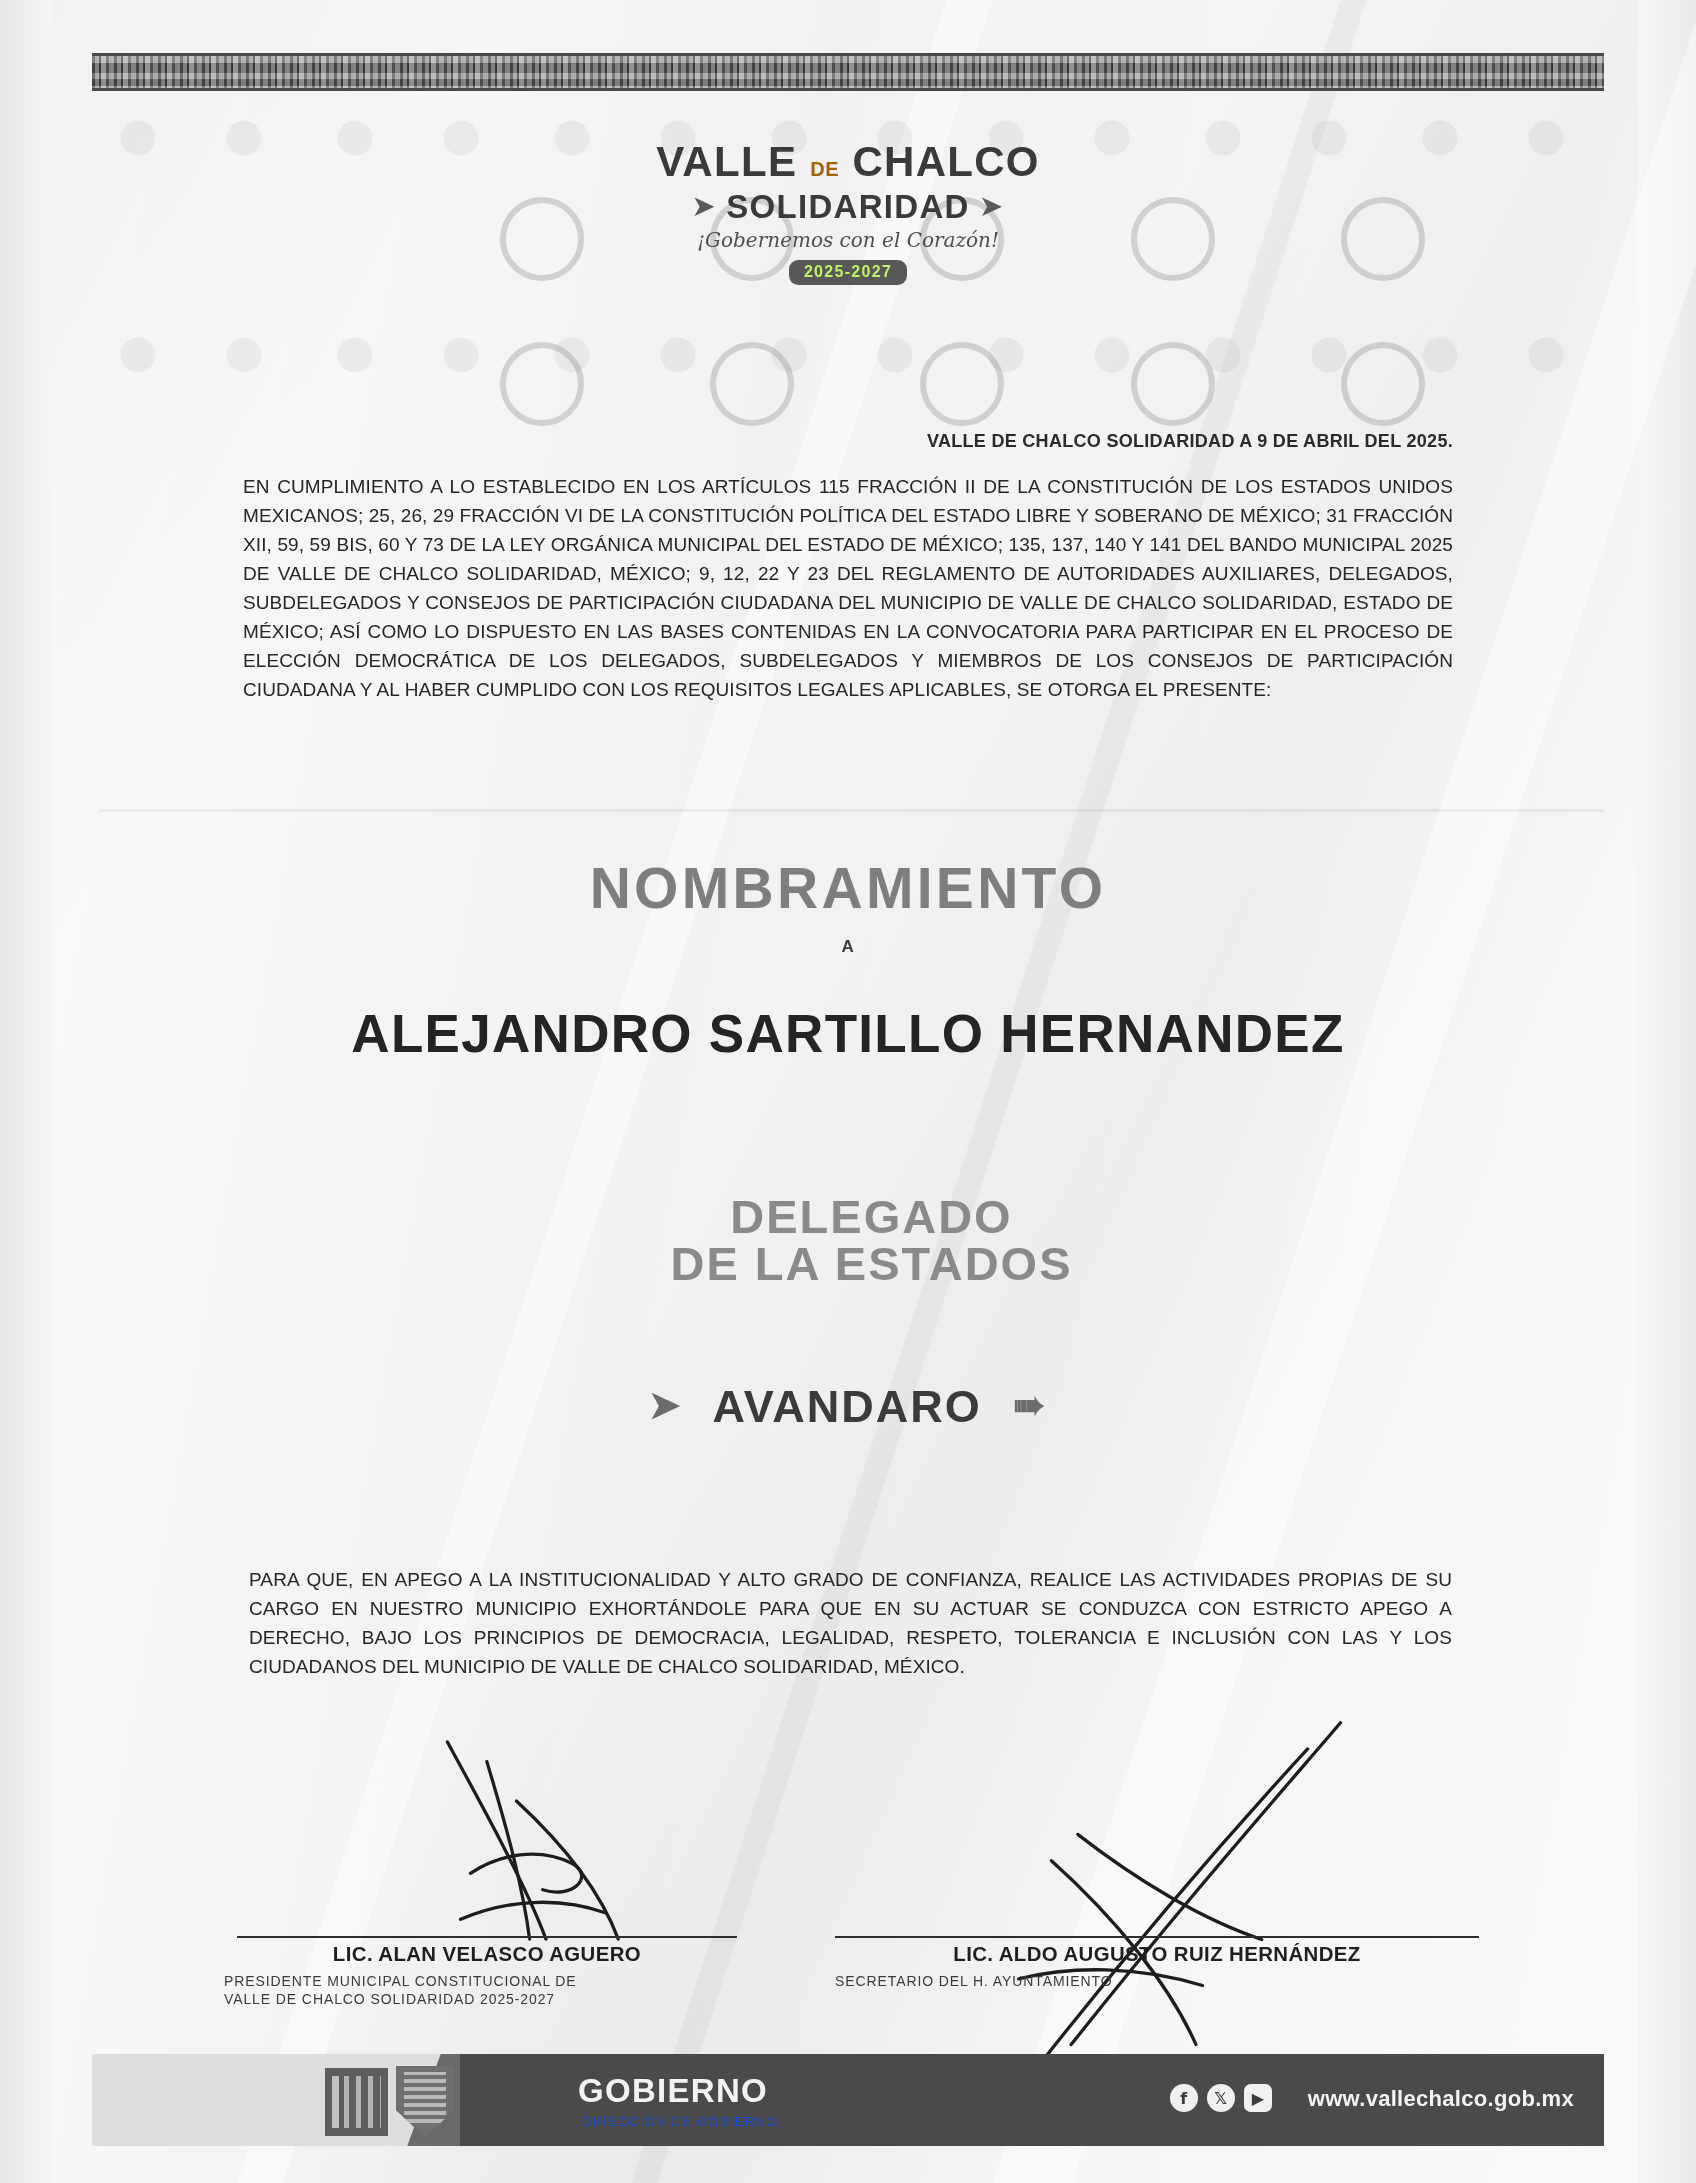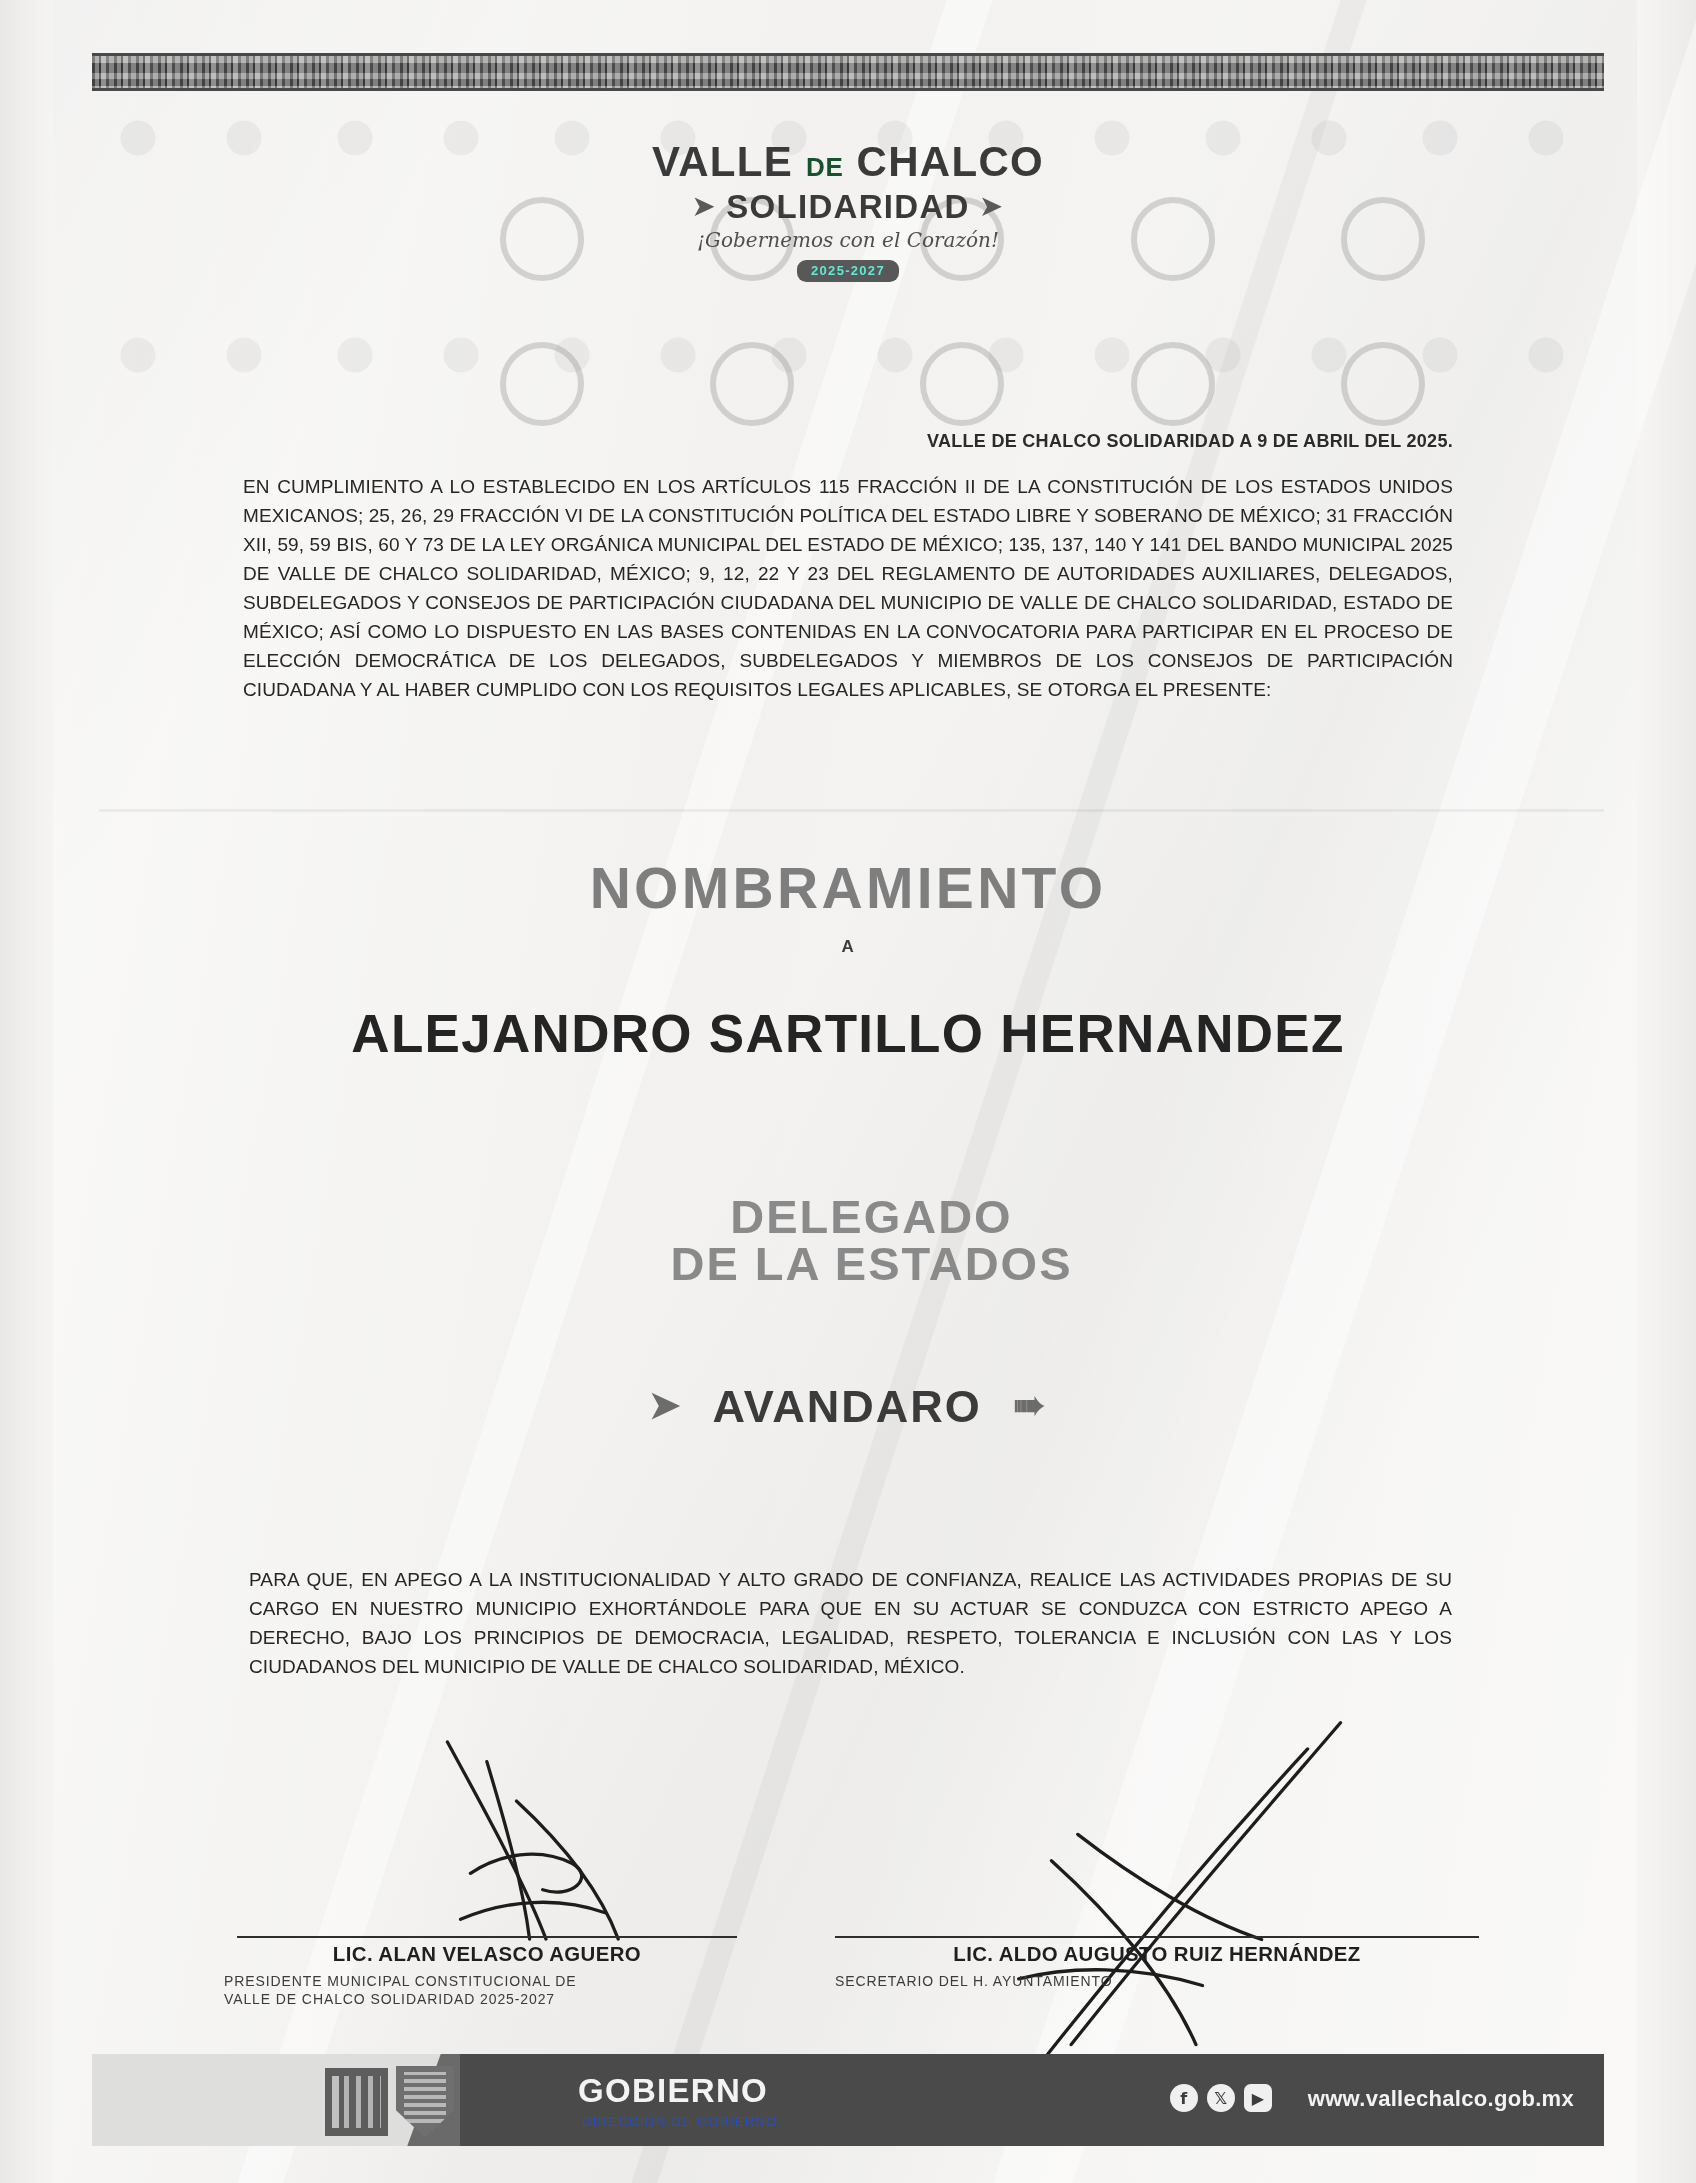--- a/index.html
+++ b/index.html
@@ -128,24 +128,24 @@
     text-align: center;
   }
   .logo-line1 {
     font-weight: bold;
     font-size: 42px;
     letter-spacing: 1.3px;
     color: #3a3a3a;
     line-height: 1;
   }
   .logo-line1 .de {
-    font-size: 26px;
+    font-size: 20px;
     font-weight: bold;
     letter-spacing: 0.7px;
-    color: #14532d;
+    color: #a16207;
   }
   .logo-line2 {
     margin-top: 6.6px;
     font-weight: bold;
     font-size: 33px;
     letter-spacing: 1.3px;
     color: #3a3a3a;
     line-height: 1;
   }
   .logo-line2 .wing {
@@ -158,22 +158,22 @@
     font-family: "DejaVu Serif", serif;
     font-style: italic;
     font-size: 20px;
     color: #4f4f4f;
   }
   .logo-years {
     display: inline-block;
     margin-top: 8px;
     padding: 3.3px 14.5px 4px 14.5px;
     background: #585858;
-    color: #5eead4;
-    font-size: 13px;
+    color: #bef264;
+    font-size: 16px;
     font-weight: bold;
     letter-spacing: 1.3px;
     border-radius: 9.2px;
   }
 
   
   .date-line {
     position: absolute;
     left: 243px;
     top: 431px;

